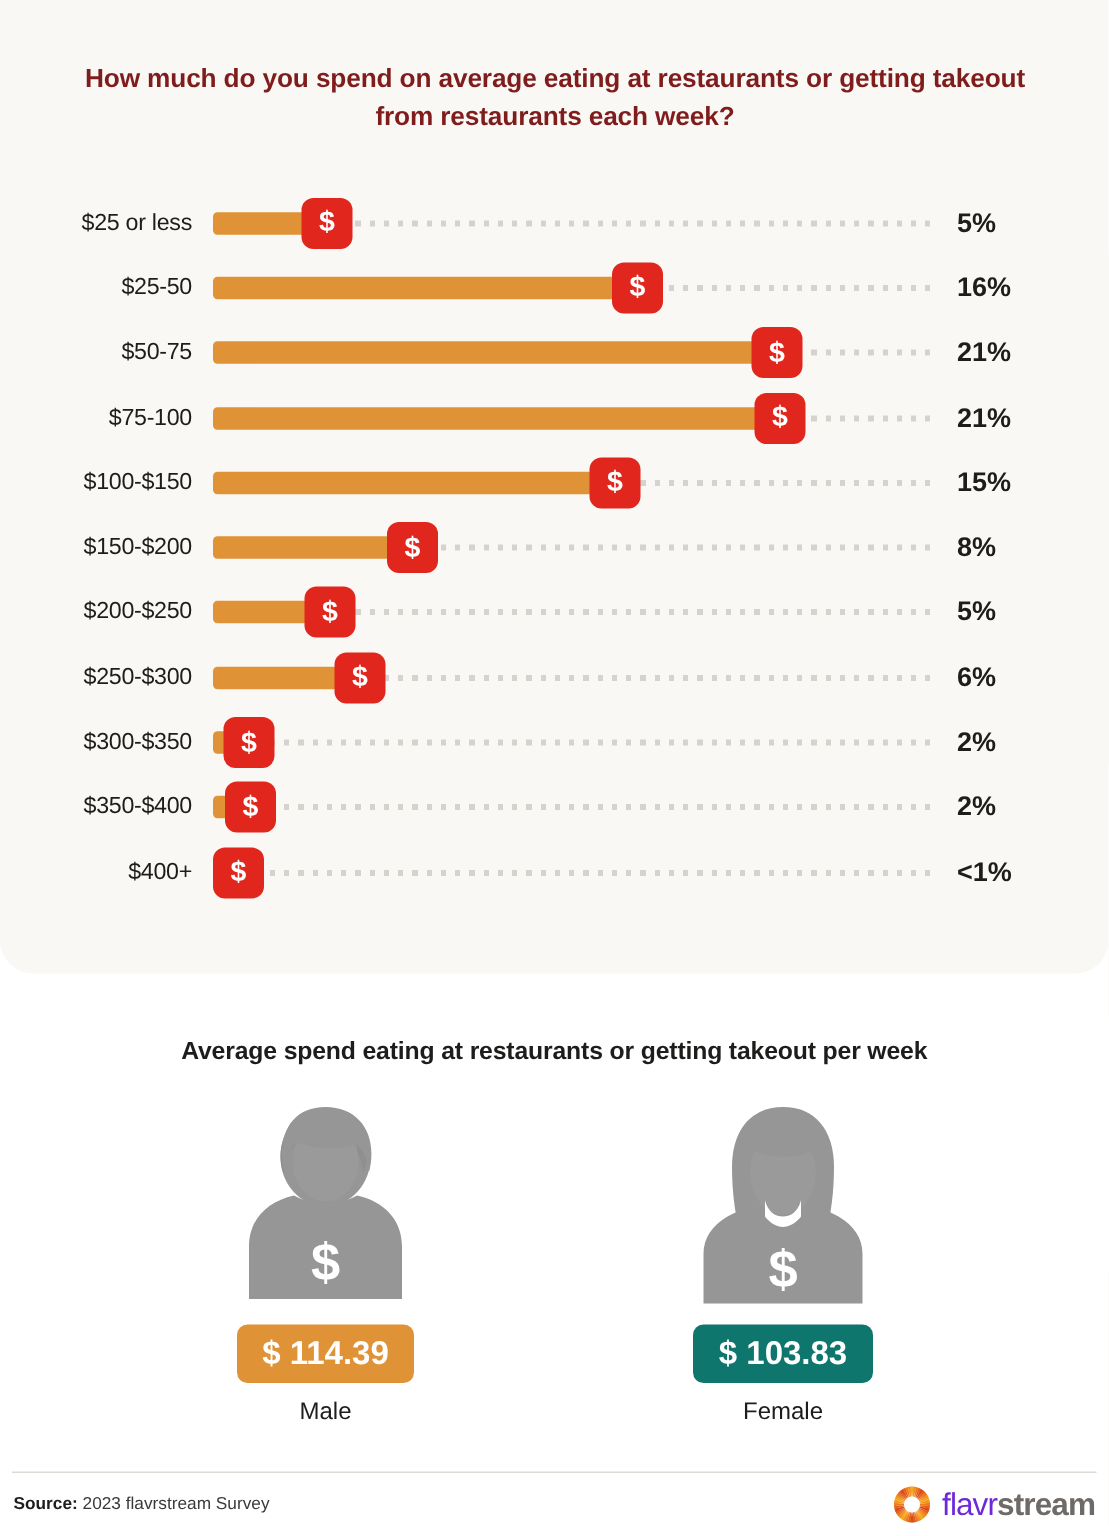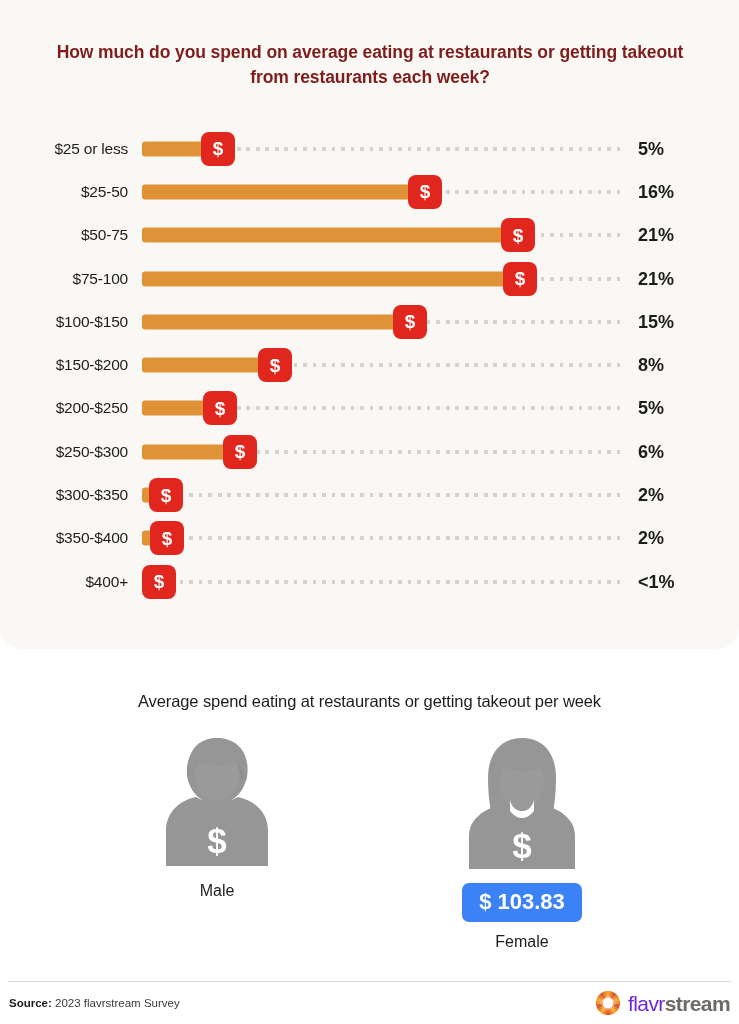--- a/index.html
+++ b/index.html
@@ -120,21 +120,21 @@
   }
 
   
   .avg-title {
     position: absolute;
     left: 0;
     top: 692px;
     width: 739px;
     text-align: center;
     font-size: 16.5px;
-    font-weight: normal;
+    font-weight: bold;
     color: #1d1d1b;
     letter-spacing: -0.1px;
   }
 
   .people {
     position: absolute;
     top: 736px;
     left: 0;
     width: 739px;
     display: flex;
@@ -156,21 +156,21 @@
     margin-top: 12px;
     padding: 7px 17px 9px 17px;
     border-radius: 7px;
     color: #ffffff;
     font-size: 22px;
     font-weight: bold;
     line-height: 1.05;
     white-space: nowrap;
   }
   .badge-male   { background: #e09336; }
-  .badge-female { background: #3b82f6; }
+  .badge-female { background: #0f766e; }
   .person-label {
     margin-top: 11px;
     font-size: 16px;
     color: #1d1d1b;
   }
 
   
   .footer-rule {
     position: absolute;
     left: 8px;
@@ -323,20 +323,21 @@
   <div class="person">
     <svg class="avatar" viewBox="0 0 130 135">
       <path d="M65 4c-20 0-30 14-30 32 0 16 12 32 30 32s30-16 30-32c0-18-10-32-30-32z" fill="#969696"></path>
       <path d="M65 5c-19 0-30 13-30 30 0 4 1 8 2 11 1-9 3-15 7-18 10 4 26 5 38 1 4 2 7 7 8 17 2-4 3-8 3-12 0-17-9-29-28-29z" fill="#8f8f8f"></path>
       <ellipse cx="65" cy="38" rx="22" ry="27" fill="#9a9a9a"></ellipse>
       <path d="M65 2C46 2 36 15 36 33c0 5 .6 9 1.6 12.5C39 34 42 28 46 25.5c10.5 4.5 27 5.5 39 1.5 4.5 2.5 7.5 8 9 18.5 1-3.6 1.6-7.8 1.6-12.5C95.6 15 84 2 65 2z" fill="#969696"></path>
       <path d="M65 66c-9 0-16-2-21-5-18 4-30 16-30 34v35h102V95c0-18-12-30-30-34-5 3-12 5-21 5z" fill="#969696"></path>
       <path d="M55 60c0 0 1 10 10 10s10-10 10-10v9c0 0-4 6-10 6s-10-6-10-6z" fill="#969696"></path>
       <text x="65" y="117" font-family="'Liberation Sans', sans-serif" font-size="35" font-weight="bold" fill="#ffffff" text-anchor="middle">$</text>
     </svg>
+    <div class="value-badge badge-male">$ 114.39</div>
     <div class="person-label">Male</div>
   </div>
 
   <div class="person">
     <svg class="avatar" viewBox="0 0 130 135">
       <path d="M65 2C44 2 31 17 31 42c0 16 2 30 4 38 2 7 7 10 12 10h36c5 0 10-3 12-10 2-8 4-22 4-38C99 17 86 2 65 2z" fill="#969696"></path>
       <ellipse cx="65" cy="46" rx="22" ry="28" fill="#9a9a9a"></ellipse>
       <path d="M65 3C46 3 34 17 34 40c0 5 .5 10 1 14 1-12 4-20 8-24 11 6 28 7 40 2 5 3 9 11 10 22 .6-4 1-9 1-14C94 17 84 3 65 3z" fill="#969696"></path>
       <path d="M65 74c-8 0-15-2-20-6-6 2-12 4-17 7-10 6-16 14-16 25v33h106V100c0-11-6-19-16-25-5-3-11-5-17-7-5 4-12 6-20 6z" fill="#969696"></path>
       <path d="M53 64c0 0 2 11 12 11s12-11 12-11v11c0 0-5 7-12 7s-12-7-12-7z" fill="#ffffff"></path>

